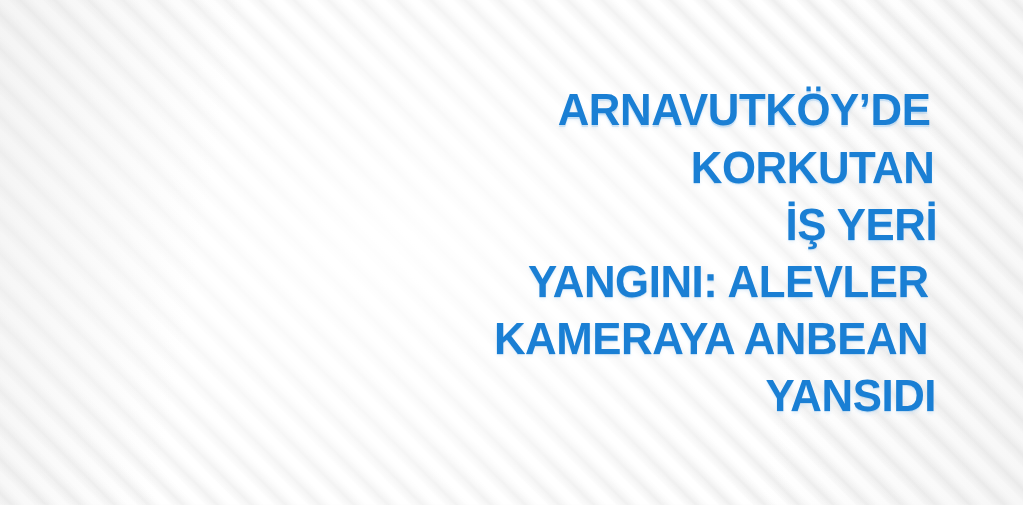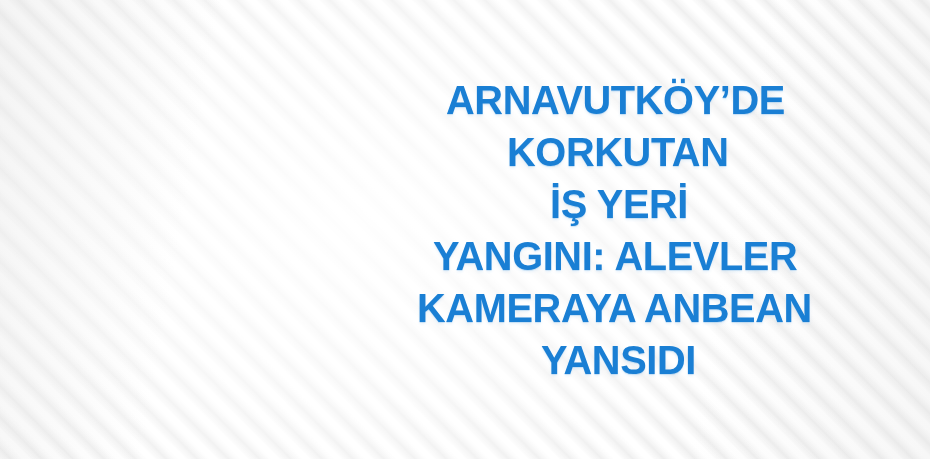--- a/index.html
+++ b/index.html
@@ -71,21 +71,21 @@
   .headline {
     position: absolute;
     left: 386px;
     top: 0;
     width: 470px;
     height: 459px;
 
     display: flex;
     flex-direction: column;
     justify-content: center;
-    align-items: center;
+    align-items: flex-end;
 
     z-index: 5;
   }
 
   .headline-line {
     display: block;
     margin: 0;
     padding: 0;
     white-space: nowrap;
 

